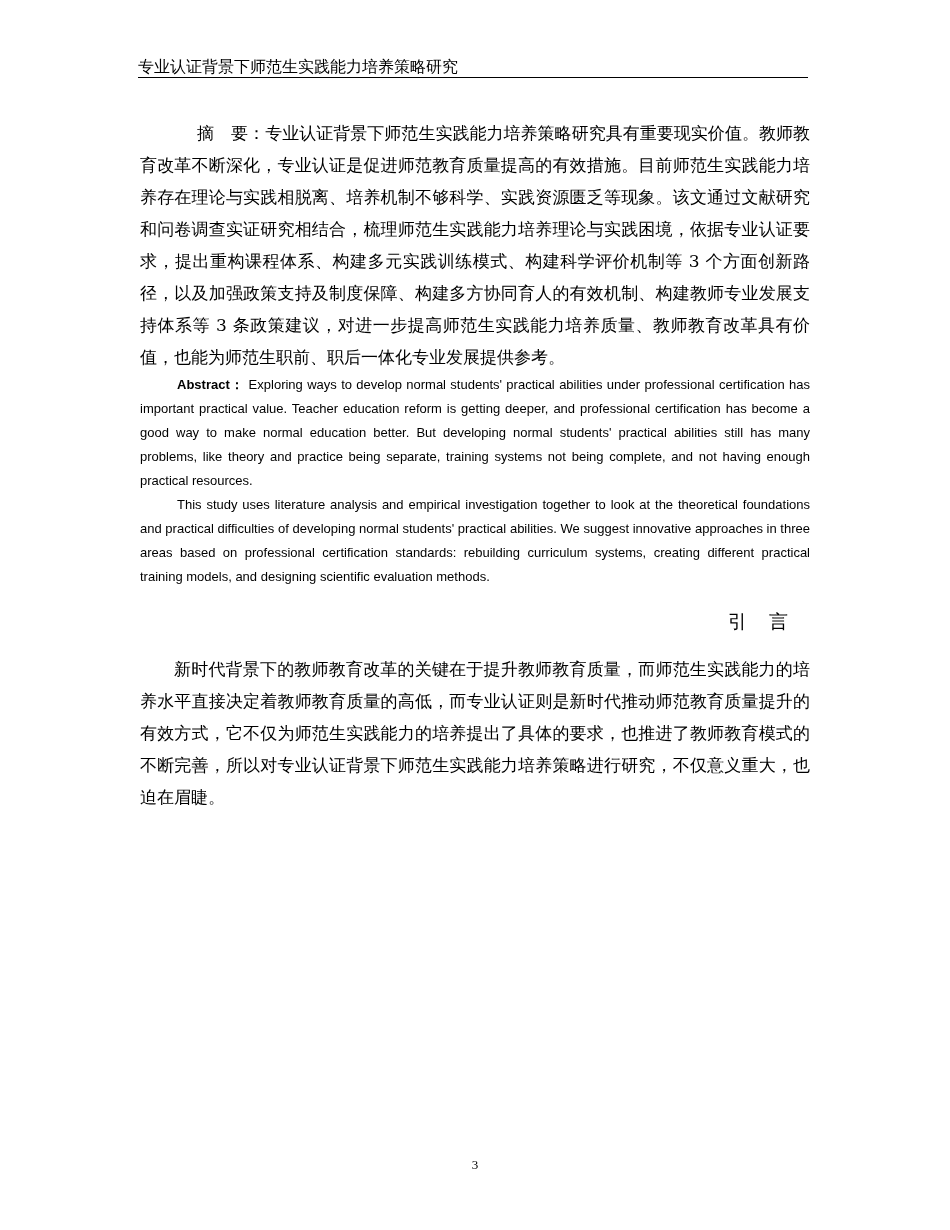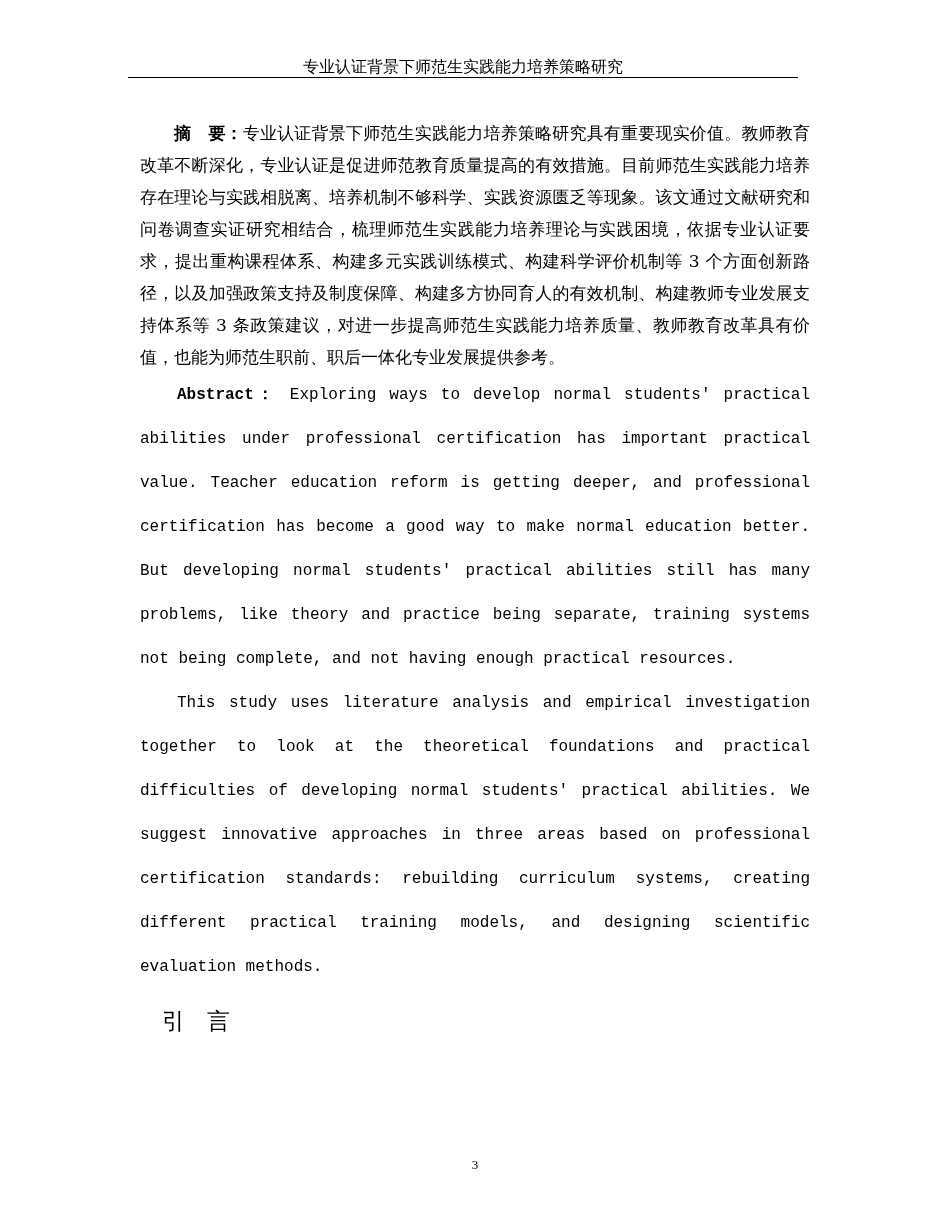--- a/index.html
+++ b/index.html
@@ -1,38 +1,38 @@
 <!DOCTYPE html>
 <html><head>
 <meta charset="utf-8">
 <style>
   html, body { margin: 0; padding: 0; background: #ffffff; }
   body { width: 950px; height: 1230px; position: relative; overflow: hidden; color: #000; }
   .page { position: absolute; left: 0; top: 0; width: 950px; height: 1230px; }
   .header {
-    position: absolute; left: 128px; top: 56px; width: 670px; height: 21px;
-    border-bottom: 1px solid #000; text-align: center;
+    position: absolute; left: 138px; top: 56px; width: 670px; height: 21px;
+    border-bottom: 1px solid #000; text-align: left;
     font-family: "DejaVu Serif", serif; font-size: 16px; line-height: 22px;
   }
   .body {
     position: absolute; left: 140px; top: 117px; width: 670px;
   }
   .zh {
     font-family: "DejaVu Serif", serif; font-size: 17px; line-height: 32px;
     text-align: justify; text-indent: 2em; margin: 0;
   }
-  .zh .lbl { font-weight: bold; }
+  .zh .lbl { font-weight: normal; margin-left: 23px; }
   .zh.kw { margin-top: 2px; }
   .en {
-    font-family: Liberation Mono, monospace; font-size: 16px; line-height: 44px;
+    font-family: Liberation Sans, sans-serif; font-size: 13px; line-height: 24px;
     text-align: justify; text-indent: 37px; margin: 0;
   }
   .en .lbl { font-weight: bold; }
   .section-title {
-    font-family: "DejaVu Sans", sans-serif; font-size: 23px; text-align: left;
+    font-family: "DejaVu Sans", sans-serif; font-size: 19px; text-align: right;
     letter-spacing: 22px; margin: 14px 0 14px 22px; line-height: 36px;
   }
   .pagenum {
     position: absolute; left: 0; width: 950px; top: 1157px; text-align: center;
     font-family: "Liberation Serif", serif; font-size: 13px;
   }
 </style>
 </head>
 <body>
 
@@ -43,16 +43,17 @@
     <p class="zh"><span class="lbl">摘　要：</span><span>专业认证背景下师范生实践能力培养策略研究具有重要现实价值。教师教育改革不断深化，专业认证是促进师范教育质量提高的有效措施。目前师范生实践能力培养存在理论与实践相脱离、培养机制不够科学、实践资源匮乏等现象。该文通过文献研究和问卷调查实证研究相结合，梳理师范生实践能力培养理论与实践困境，依据专业认证要求，提出重构课程体系、构建多元实践训练模式、构建科学评价机制等 3 个方面创新路径，以及加强政策支持及制度保障、构建多方协同育人的有效机制、构建教师专业发展支持体系等 3 条政策建议，对进一步提高师范生实践能力培养质量、教师教育改革具有价值，也能为师范生职前、职后一体化专业发展提供参考。</span></p>
 
 
     <p class="en"><span class="lbl">Abstract：</span><span> Exploring ways to develop normal students' practical abilities under professional certification has important practical value. Teacher education reform is getting deeper, and professional certification has become a good way to make normal education better. But developing normal students' practical abilities still has many problems, like theory and practice being separate, training systems not being complete, and not having enough practical resources.</span></p>
 
     <p class="en">This study uses literature analysis and empirical investigation together to look at the theoretical foundations and practical difficulties of developing normal students' practical abilities. We suggest innovative approaches in three areas based on professional certification standards: rebuilding curriculum systems, creating different practical training models, and designing scientific evaluation methods.</p>
 
 
     <div class="section-title">引言</div>
 
+    <p class="zh">新时代背景下的教师教育改革的关键在于提升教师教育质量，而师范生实践能力的培养水平直接决定着教师教育质量的高低，而专业认证则是新时代推动师范教育质量提升的有效方式，它不仅为师范生实践能力的培养提出了具体的要求，也推进了教师教育模式的不断完善，所以对专业认证背景下师范生实践能力培养策略进行研究，不仅意义重大，也迫在眉睫。</p>
   </div>
 
   <div class="pagenum">3</div>
 </div>
 
 </body></html>

